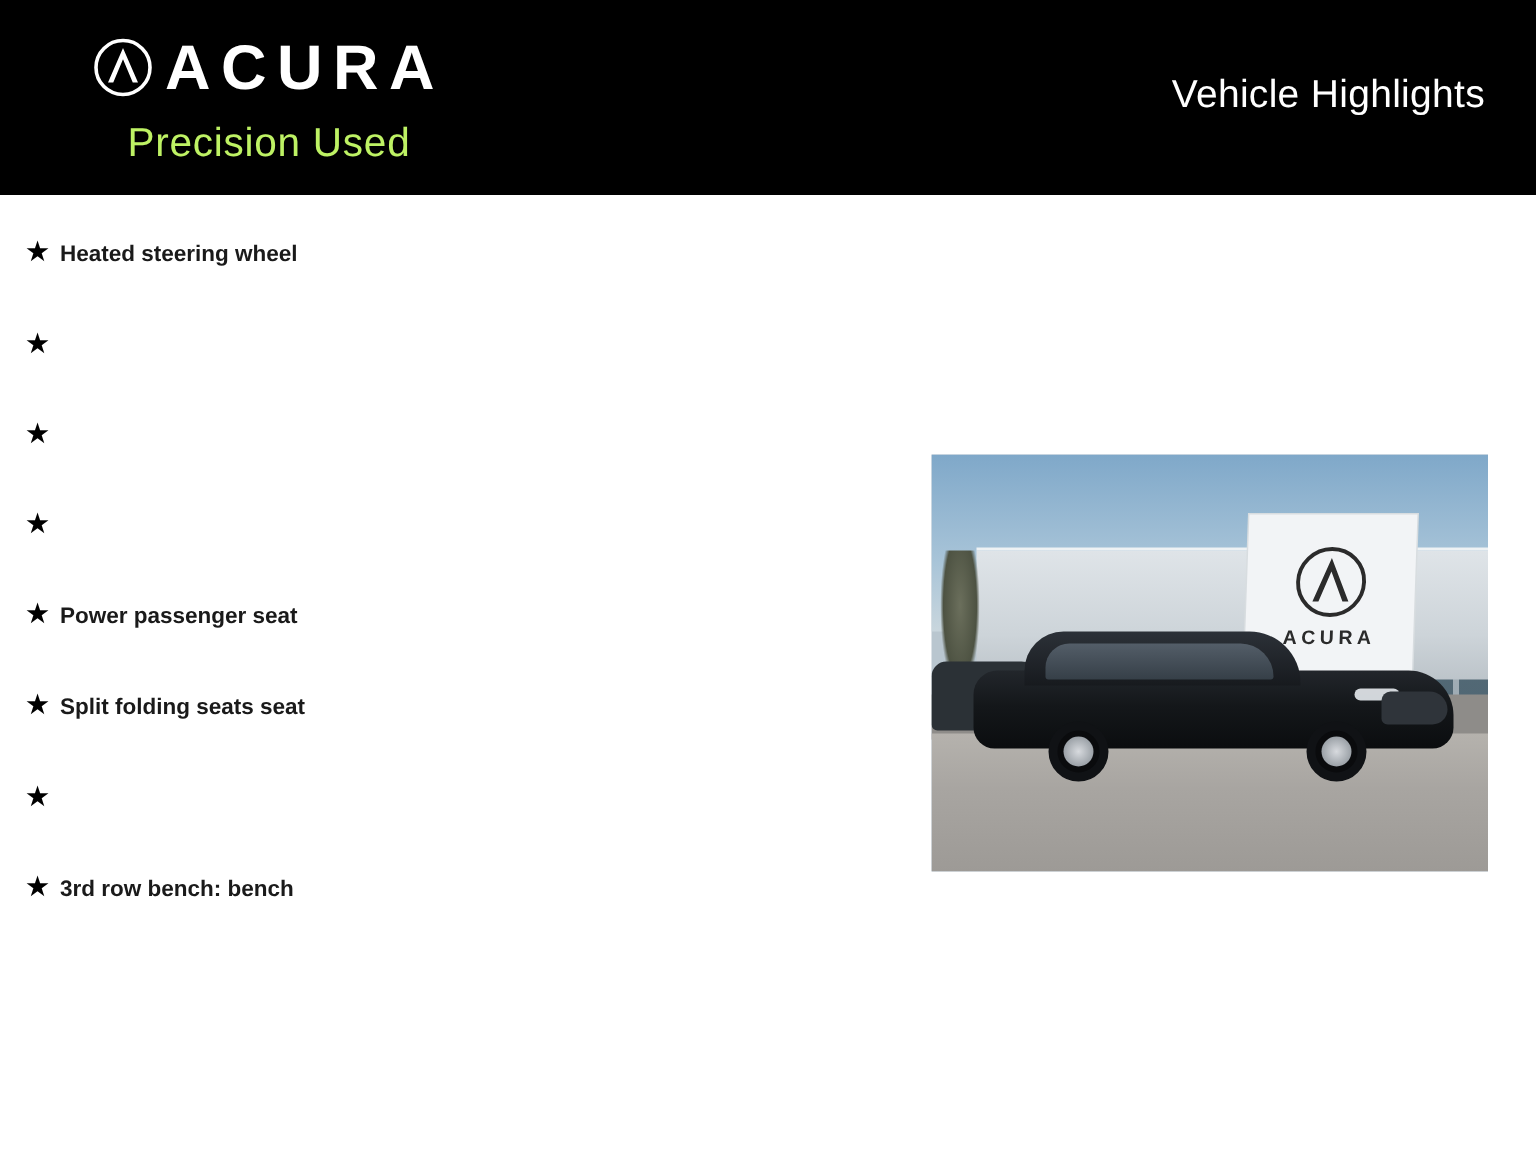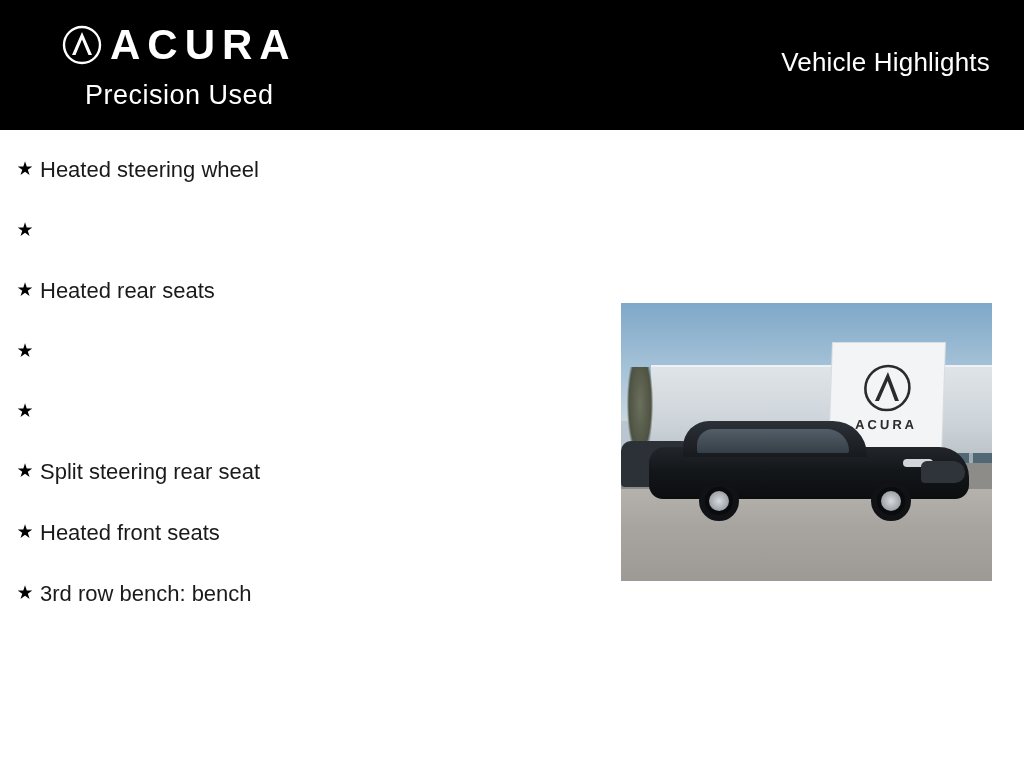--- a/index.html
+++ b/index.html
@@ -48,21 +48,21 @@
   }
   .brand-word {
     color: #ffffff;
     font-size: 42px;
     letter-spacing: 7px;
     font-weight: 700;
     line-height: 42px;
     font-family: "Liberation Sans", sans-serif;
   }
   .brand-sub {
-    color: #ffffff;
+    color: #bef264;
     font-size: 27px;
     letter-spacing: 0.5px;
     font-weight: 300;
     margin-top: 14px;
     line-height: 30px;
   }
   .header-title {
     color: #ffffff;
     font-size: 26px;
     font-weight: 400;
@@ -95,23 +95,23 @@
     width: 30px;
     flex: 0 0 30px;
     text-align: center;
     color: #000000;
     font-size: 19px;
     line-height: 34px;
     margin-left: 10px;
   }
   .highlight-label {
     color: #1a1a1a;
-    font-size: 22px;
+    font-size: 15px;
     line-height: 35px;
-    font-weight: 400;
+    font-weight: 700;
     max-width: 430px;
     white-space: pre-line;
   }
 
   
   .vehicle-photo {
     position: absolute;
     left: 621px;
     top: 173px;
     width: 371px;
@@ -286,35 +286,34 @@
     <ul class="highlights">
       <li class="highlight-item">
         <span class="star-icon">★</span>
         <span class="highlight-label">Heated steering wheel</span>
       </li>
       <li class="highlight-item">
         <span class="star-icon">★</span>
       </li>
       <li class="highlight-item">
         <span class="star-icon">★</span>
-        <span class="highlight-label">Heated rear seats</span>
-      </li>
-      <li class="highlight-item">
-        <span class="star-icon">★</span>
-      </li>
-      <li class="highlight-item">
-        <span class="star-icon">★</span>
-      </li>
-      <li class="highlight-item">
-        <span class="star-icon">★</span>
-        <span class="highlight-label">Split steering rear seat</span>
-      </li>
-      <li class="highlight-item">
-        <span class="star-icon">★</span>
-        <span class="highlight-label">Heated front seats</span>
+      </li>
+      <li class="highlight-item">
+        <span class="star-icon">★</span>
+      </li>
+      <li class="highlight-item">
+        <span class="star-icon">★</span>
+        <span class="highlight-label">Power passenger seat</span>
+      </li>
+      <li class="highlight-item">
+        <span class="star-icon">★</span>
+        <span class="highlight-label">Split folding seats seat</span>
+      </li>
+      <li class="highlight-item">
+        <span class="star-icon">★</span>
       </li>
       <li class="highlight-item">
         <span class="star-icon">★</span>
         <span class="highlight-label">3rd row bench: bench</span>
       </li>
     </ul>
 
     <div class="vehicle-photo">
       <div class="photo-sky"></div>
       <div class="dealer-building">

